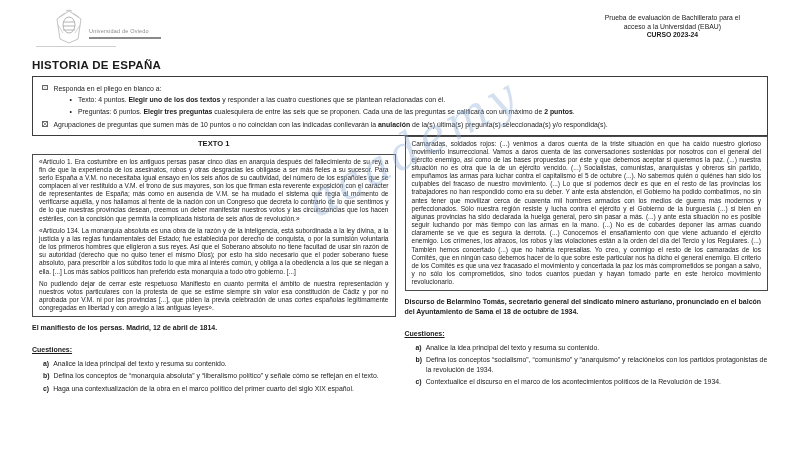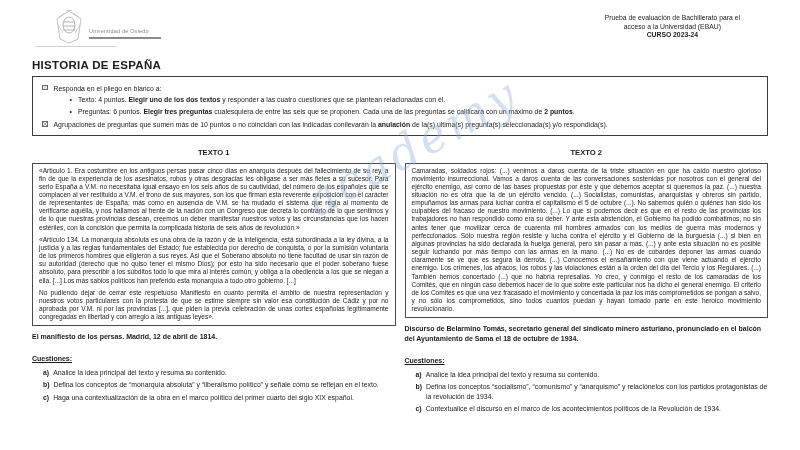--- a/index.html
+++ b/index.html
@@ -47,21 +47,21 @@
     background:
       linear-gradient(45deg, transparent 42%, #9a9a9a 46%, #9a9a9a 54%, transparent 58%),
       linear-gradient(-45deg, transparent 42%, #9a9a9a 46%, #9a9a9a 54%, transparent 58%);
   }
   .bullets { margin:2px 0 3px 16px; }
   .bullet-row { display:flex; gap:6px; margin:2.5px 0; }
   .dot { flex:none; font-size:7px; line-height:9px; }
   .b { font-weight:bold; }
 
   
-  .columns { display:flex; gap:9px; margin-top:9px; }
+  .columns { display:flex; gap:9px; margin-top:0; }
   .col { flex:1; min-width:0; }
   .texto-heading { text-align:center; font-size:7.6px; font-weight:bold; margin:3px 0 6px; }
   .textbox {
     border:1px solid #4a4a4a; padding:3px 6px;
     font-size:6.55px; line-height:8.15px; text-align:justify;
   }
   .textbox p { margin:0 0 4px; }
   .textbox p:last-child { margin-bottom:1px; }
   .source { font-weight:bold; font-size:7px; line-height:10px; margin:6px 0 5px; }
   .cuestiones-title { display:inline-block; font-size:7px; font-weight:bold; text-decoration:underline; margin:2px 0 4px; }
@@ -147,21 +147,20 @@
           <span>Defina los conceptos de “monarquía absoluta” y “liberalismo político” y señale cómo se reflejan en el texto.</span>
         </div>
         <div class="cuestion">
           <span class="letter">c)</span>
           <span>Haga una contextualización de la obra en el marco político del primer cuarto del siglo XIX español.</span>
         </div>
       </div>
     </section>
 
     <section class="col">
-      <div class="texto-heading">TEXTO 2</div>
       <div class="textbox">
         <p>Camaradas, soldados rojos: (...) venimos a daros cuenta de la triste situación en que ha caído nuestro glorioso movimiento insurreccional. Vamos a daros cuenta de las conversaciones sostenidas por nosotros con el general del ejército enemigo, así como de las bases propuestas por éste y que debemos aceptar si queremos la paz. (...) nuestra situación no es otra que la de un ejército vencido. (...) Socialistas, comunistas, anarquistas y obreros sin partido, empuñamos las armas para luchar contra el capitalismo el 5 de octubre (...). No sabemos quién o quiénes han sido los culpables del fracaso de nuestro movimiento. (...) Lo que sí podemos decir es que en el resto de las provincias los trabajadores no han respondido como era su deber. Y ante esta abstención, el Gobierno ha podido combatirnos, no sin antes tener que movilizar cerca de cuarenta mil hombres armados con los medios de guerra más modernos y perfeccionados. Sólo nuestra región resiste y lucha contra el ejército y el Gobierno de la burguesía (...) si bien en algunas provincias ha sido declarada la huelga general, pero sin pasar a más. (...) y ante esta situación no es posible seguir luchando por más tiempo con las armas en la mano. (...) No es de cobardes deponer las armas cuando claramente se ve que es segura la derrota. (...) Conocemos el ensañamiento con que viene actuando el ejército enemigo. Los crímenes, los atracos, los robos y las violaciones están a la orden del día del Tercio y los Regulares. (...) También hemos concertado (...) que no habría represalias. Yo creo, y conmigo el resto de los camaradas de los Comités, que en ningún caso debemos hacer de lo que sobre este particular nos ha dicho el general enemigo. El criterio de los Comités es que una vez fracasado el movimiento y concertada la paz los más comprometidos se pongan a salvo, y no sólo los comprometidos, sino todos cuantos puedan y hayan tomado parte en este heroico movimiento revolucionario.</p>
       </div>
       <p class="source">Discurso de Belarmino Tomás, secretario general del sindicato minero asturiano, pronunciado en el balcón del Ayuntamiento de Sama el 18 de octubre de 1934.</p>
       <span class="cuestiones-title">Cuestiones:</span>
       <div>
         <div class="cuestion">
           <span class="letter">a)</span>
           <span>Analice la idea principal del texto y resuma su contenido.</span>
         </div>

